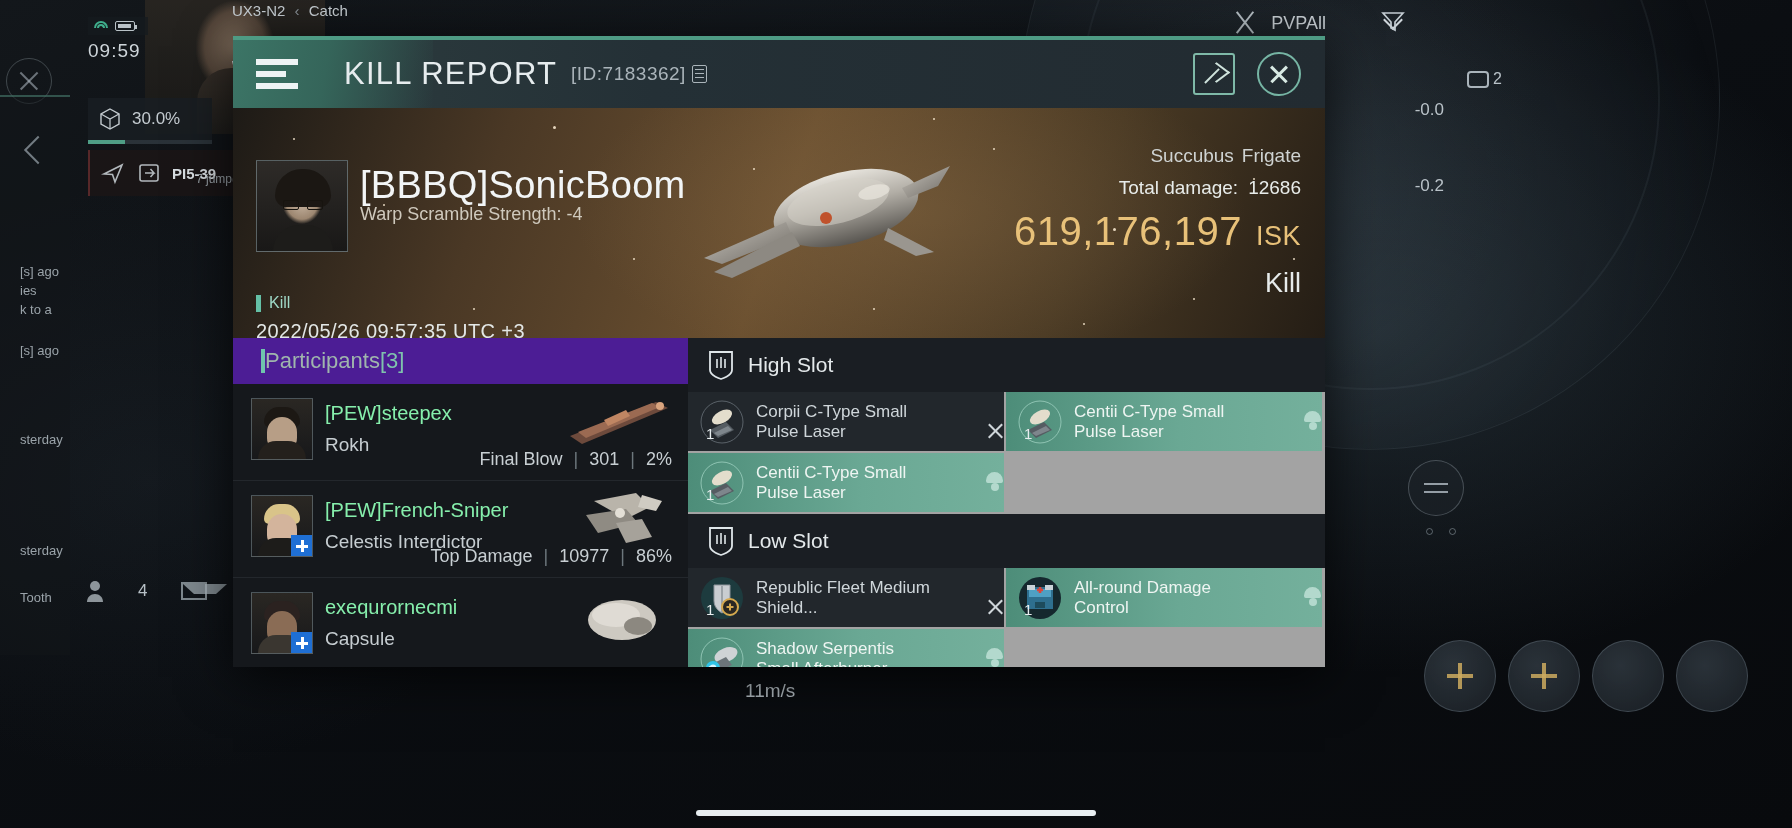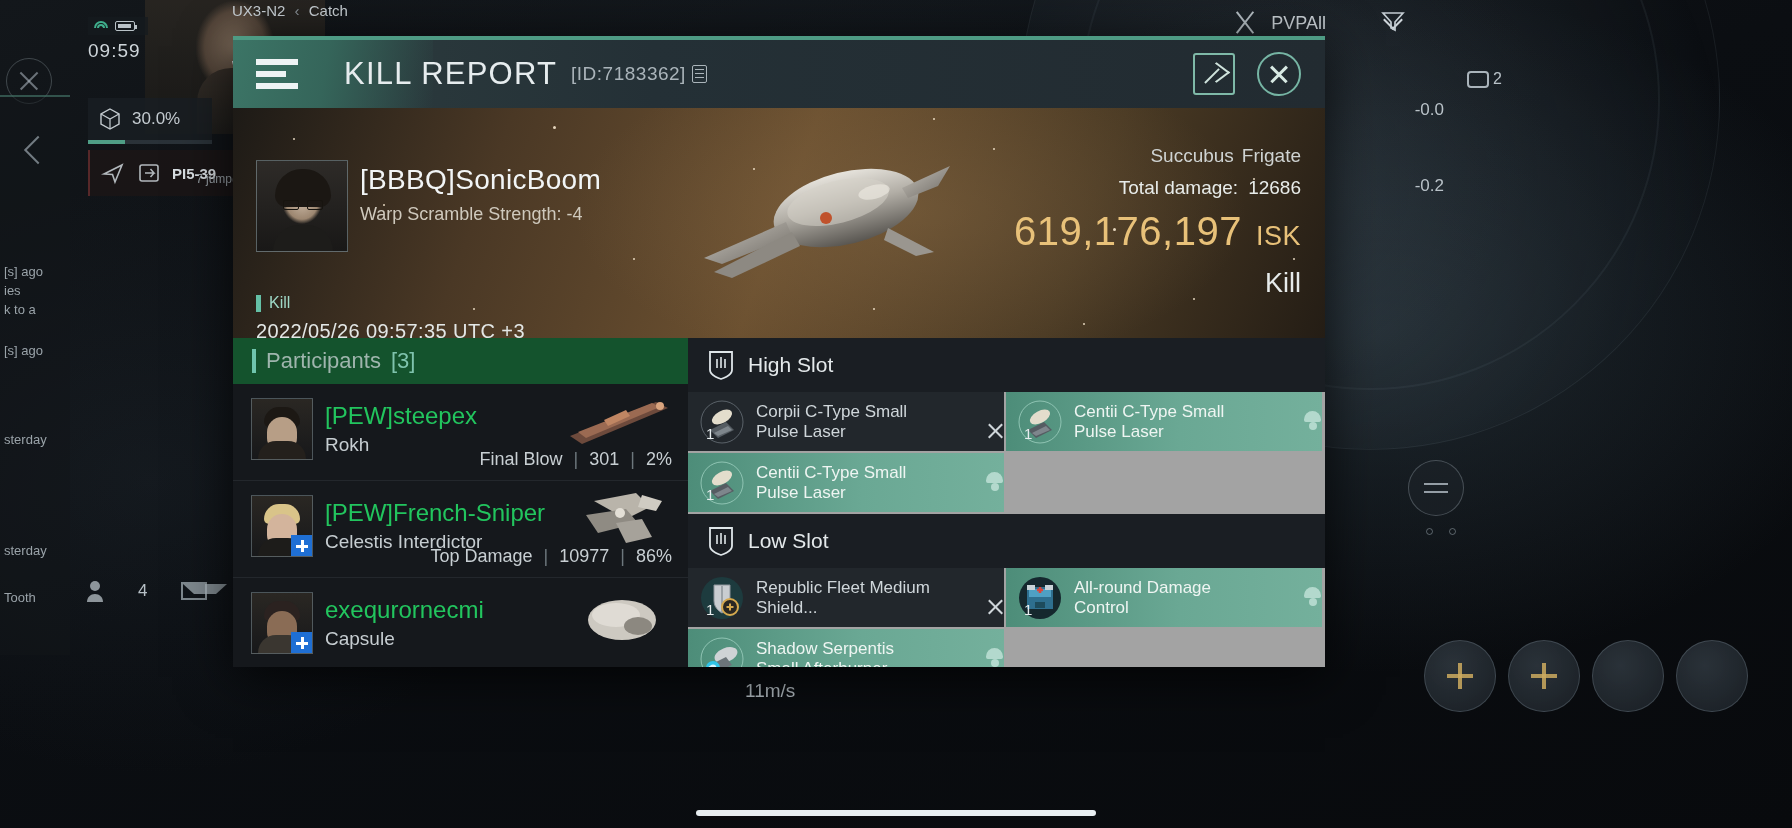--- a/index.html
+++ b/index.html
@@ -89,21 +89,21 @@
   .x-circle::after { transform: rotate(-45deg); }
   .back-chev {
     position: absolute; left: 28px; top: 140px; width: 20px; height: 20px;
     border-left: 2.4px solid rgba(180,192,200,0.6); border-bottom: 2.4px solid rgba(180,192,200,0.6);
     transform: rotate(45deg);
   }
   .left-panel {
     position: absolute; left: 0; top: 95px; width: 70px; height: 560px;
     background: rgba(18,22,26,0.55); border-top: 2px solid rgba(90,160,140,0.45);
   }
-  .chat-list { position: absolute; left: 0; top: 262px; width: 64px; }
+  .chat-list { position: absolute; left: 16px; top: 262px; width: 64px; }
   .chat-line { color: #9aa3a9; font-size: 13px; padding: 2px 4px; }
   .bot-icons { position: absolute; left: 86px; top: 580px; display:flex; align-items:center; gap: 34px; }
   .person-ico { width: 18px; height: 22px; position: relative; opacity: .75; }
   .mail-ico { width: 26px; height: 18px; border: 2px solid rgba(175,186,194,0.7); position: relative; }
   .mail-ico::after {
     content:""; position:absolute; left:0; top:0; width: 22px; height: 11px;
     border-left: 11px solid transparent; border-right: 11px solid transparent;
     border-top: 10px solid rgba(175,186,194,0.7);
   }
   .bot-count { color: #b7c0c6; font-size: 17px; }
@@ -249,21 +249,21 @@
   .v-portrait .glass i {
     position: absolute; width: 16px; height: 10px; border: 1.6px solid #17140f; border-radius: 2px;
   }
   .v-portrait .glass i:nth-child(1) { left: 0; }
   .v-portrait .glass i:nth-child(2) { right: 0; }
   .v-portrait .body {
     position: absolute; left: 16px; bottom: 0; width: 60px; height: 26px;
     background: #1d1c1a; border-radius: 26px 26px 0 0;
   }
   .v-name {
-    position: absolute; left: 127px; top: 56px; color: #f2f5f6; font-size: 28px; letter-spacing: .3px;
+    position: absolute; left: 127px; top: 56px; color: #f2f5f6; font-size: 38px; letter-spacing: .3px;
   }
   .v-sub { position: absolute; left: 127px; top: 96px; color: #cfc9bd; font-size: 18px; }
   .v-killrow { position: absolute; left: 23px; top: 186px; display: flex; align-items: center; gap: 8px; }
   .v-killbar { width: 5px; height: 17px; background: #64c0a6; }
   .v-killlbl { color: #9fd8c6; font-size: 16px; }
   .v-date { position: absolute; left: 23px; top: 212px; color: #e3e7e6; font-size: 20px; letter-spacing: .4px; }
   .v-shipimg {
     position: absolute; left: 455px; top: 28px; width: 290px; height: 175px;
   }
   .v-right { position: absolute; right: 24px; top: 0; text-align: right; }
@@ -274,21 +274,21 @@
   .v-isk { margin-top: 10px; color: #e8c179; font-size: 40px; letter-spacing: .5px; }
   .v-isk .unit { color: #e8c179; font-size: 27px; margin-left: 14px; }
   .v-kill { margin-top: 14px; color: #e6eaea; font-size: 27px; }
 
   
   .kr-body { position: absolute; left: 0; top: 302px; width: 100%; bottom: 0; display: flex; }
   .col-left { width: 455px; height: 100%; background: #15181c; position: relative; }
   .col-right { flex: 1; height: 100%; background: #a3a3a3; position: relative; overflow: hidden; }
 
   .part-head {
-    height: 46px; background: #14532d; display: flex; align-items: center; padding-left: 19px; gap: 10px;
+    height: 46px; background: #4c1d95; display: flex; align-items: center; padding-left: 28px; 
   }
   .part-bar { width: 4px; height: 24px; background: #6fc5ad; }
   .part-lbl { color: #9fb5ad; font-size: 22px; }
   .part-cnt { color: #7fc3ad; font-size: 22px; }
 
   .p-row {
     position: relative; height: 97px; border-bottom: 1px solid #23272c; padding: 12px 0 0 18px;
   }
   .p-av {
     position: absolute; left: 18px; top: 14px; width: 62px; height: 62px;
@@ -298,21 +298,21 @@
   .p-av .face { position: absolute; left: 50%; top: 18px; transform: translateX(-50%); width: 30px; height: 34px; border-radius: 15px 15px 13px 13px; }
   .p-av .hair { position: absolute; left: 50%; top: 8px; transform: translateX(-50%); width: 36px; height: 20px; border-radius: 18px 18px 6px 6px; }
   .p-av .torso { position: absolute; left: 50%; bottom: 0; transform: translateX(-50%); width: 48px; height: 18px; border-radius: 22px 22px 0 0; }
   .p-badge {
     position: absolute; right: -1px; bottom: -1px; width: 22px; height: 22px; background: #1f6fd4;
     display: flex; align-items: center; justify-content: center;
   }
   .p-badge::before, .p-badge::after { content:""; position:absolute; background:#fff; }
   .p-badge::before { width: 12px; height: 3px; }
   .p-badge::after  { width: 3px; height: 12px; }
-  .p-name { position: absolute; left: 92px; top: 18px; color: #22c55e; font-size: 24px; }
+  .p-name { position: absolute; left: 92px; top: 18px; color: #86efac; font-size: 20px; }
   .p-ship { position: absolute; left: 92px; top: 50px; color: #c6cdd1; font-size: 19px; }
   .p-stats {
     position: absolute; right: 16px; bottom: 10px; color: #c8cfd3; font-size: 18px;
     display: flex; align-items: center; gap: 11px;
   }
   .p-stats .sep { color: #6d777d; }
   .p-shipimg { position: absolute; right: 14px; top: 8px; width: 110px; height: 62px; }
 
   
   .slot-head {

